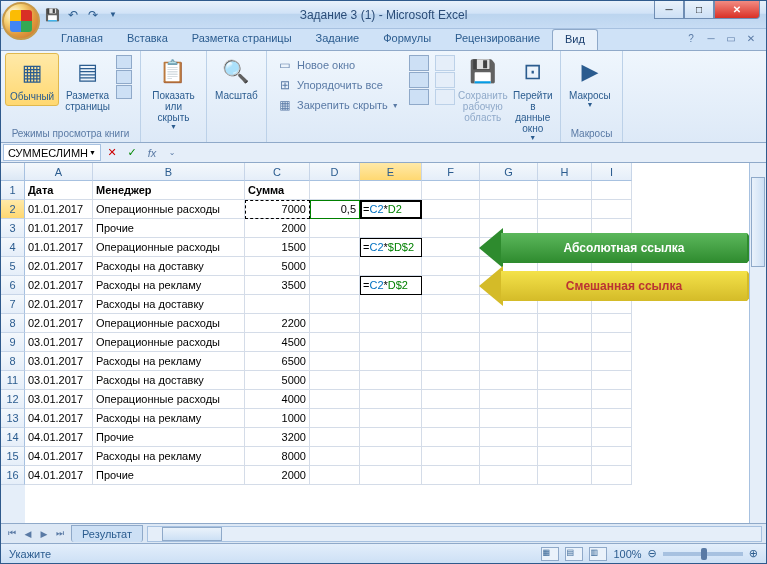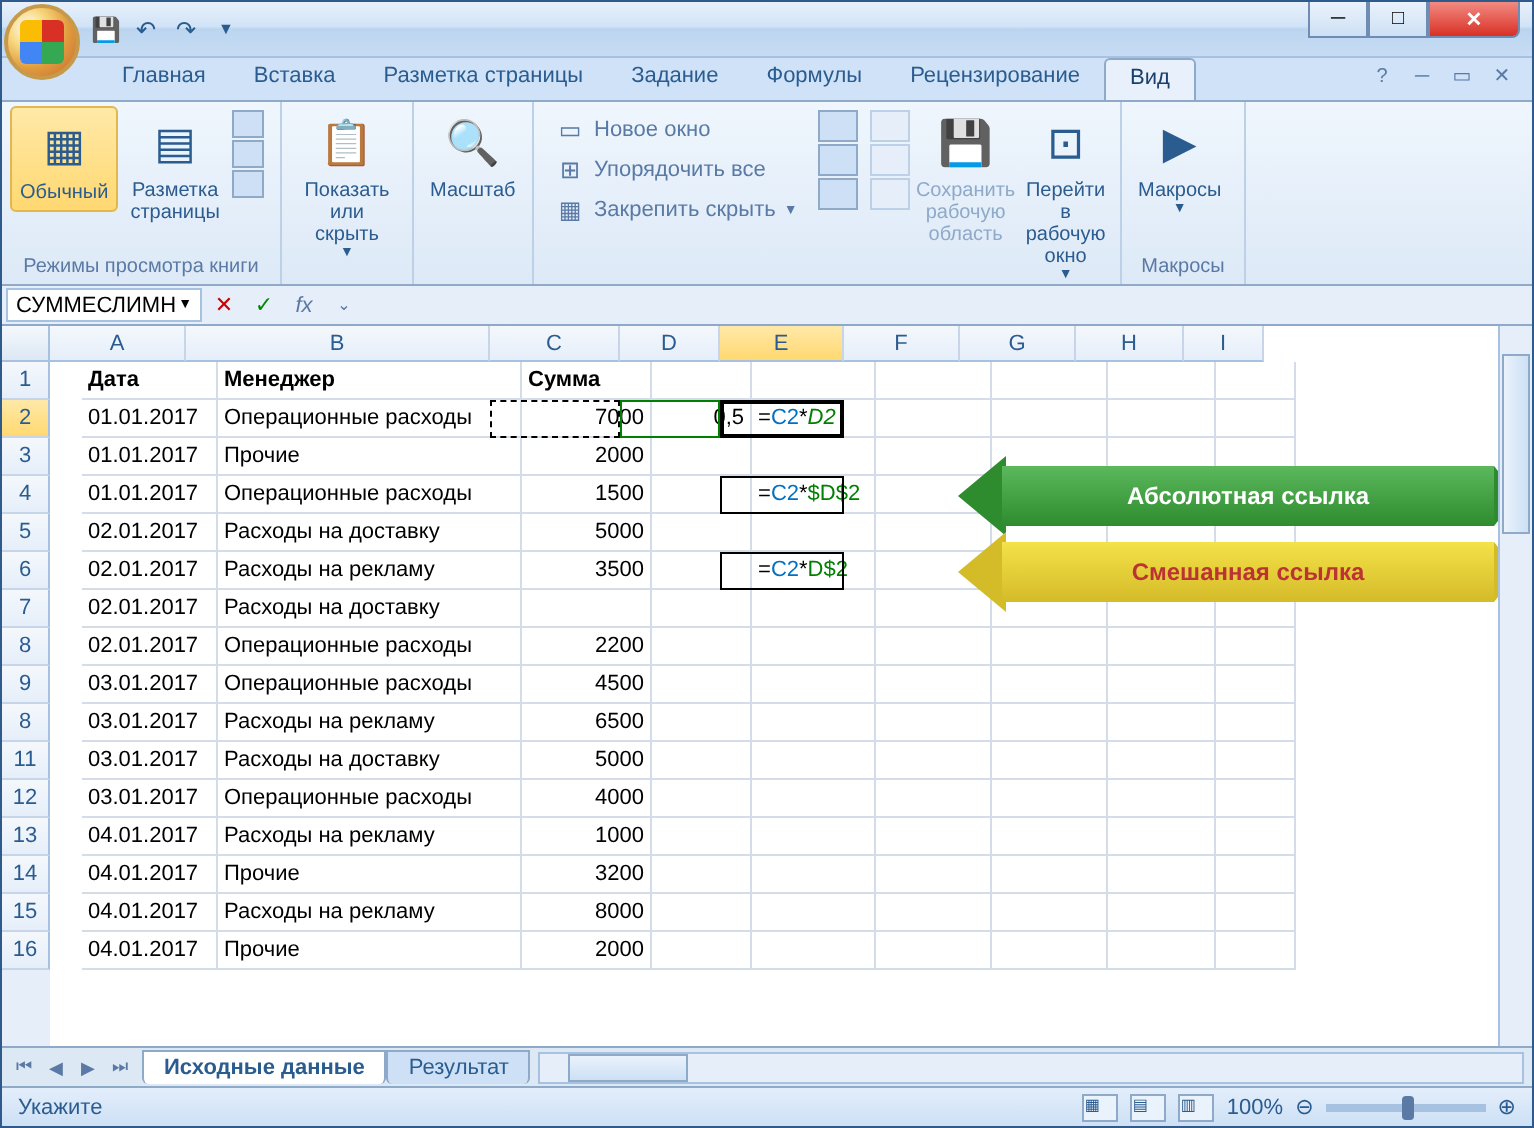--- a/index.html
+++ b/index.html
@@ -35,29 +35,29 @@
 .sheet-area { flex: 1; display: flex; background: #fff; overflow: hidden; }
 .rowhead-col { width: 24px; background: #e5eef9; }
 .corner { height: 18px; border-right: 1px solid #a7c1e0; border-bottom: 1px solid #a7c1e0; background: linear-gradient(#f4f8fc, #dce8f5); }
 .rowhead { height: 19px; border-bottom: 1px solid #c7d5e8; border-right: 1px solid #a7c1e0; font-size: 11px; color: #2b5c8f; display: flex; align-items: center; justify-content: center; background: linear-gradient(#f4f8fc, #e5eef9); }
 .rowhead.sel { background: linear-gradient(#ffe9a8, #ffd871); }
 .grid-wrap { flex: 1; position: relative; overflow: hidden; }
 .colheads { height: 18px; display: flex; }
 .colhead { border-right: 1px solid #c7d5e8; border-bottom: 1px solid #a7c1e0; font-size: 11px; color: #2b5c8f; display: flex; align-items: center; justify-content: center; background: linear-gradient(#f4f8fc, #e5eef9); }
 .colhead.sel { background: linear-gradient(#ffe9a8, #ffd871); }
 .grid-body { position: relative; }
-.row { height: 19px; display: flex; margin-left: 16px; }
+.row { height: 19px; display: flex; }
 .cell { border-right: 1px solid #d4dce8; border-bottom: 1px solid #d4dce8; font-size: 11px; padding: 0 3px; display: flex; align-items: center; overflow: hidden; white-space: nowrap; }
 .cell.bold { font-weight: bold; }
 .cell.right { justify-content: flex-end; }
 .sel-cell { position: absolute; border: 2px solid #000; pointer-events: none; }
 .marquee { position: absolute; border: 1px dashed #000; pointer-events: none; }
 .range-ref { position: absolute; pointer-events: none; }
 .ref-c2 { color: #0070c0; }
-.ref-d2 { color: #008000; font-style: italic; }
+.ref-d2 { color: #008000; }
 .ref-abs { color: #008000; }
 .arrow-label { position: absolute; height: 30px; display: flex; align-items: center; }
 .arrow-shape { position: relative; width: 280px; height: 30px; }
 .arrow-body { position: absolute; left: 22px; top: 0; right: 12px; height: 30px; display: flex; align-items: center; justify-content: center; font-size: 12px; font-weight: bold; color: #fff; }
 .arrow-head-l { position: absolute; left: 0; top: -5px; width: 0; height: 0; border-top: 20px solid transparent; border-bottom: 20px solid transparent; }
 .arrow-tail { position: absolute; right: 0; top: 0; width: 0; height: 0; border-top: 15px solid transparent; border-bottom: 15px solid transparent; }
 .sheet-tabs { height: 20px; background: #dde8f5; display: flex; align-items: center; border-top: 1px solid #8fa9c9; font-size: 11px; }
 .sheet-nav { display: flex; padding: 0 4px; gap: 2px; }
 .sheet-nav-btn { width: 14px; height: 14px; display: flex; align-items: center; justify-content: center; color: #5a7aa5; font-size: 9px; }
 .sheet-tab { padding: 2px 10px; background: #fff; border: 1px solid #8fa9c9; border-bottom: none; color: #2b5c8f; border-radius: 0 0 3px 3px; margin-top: -1px; }
@@ -81,20 +81,21 @@
       <div class="office-inner"></div>
     </div>
 
   <div class="titlebar">
     <div class="qat">
       <span class="icon">💾</span>
       <span class="icon">↶</span>
       <span class="icon">↷</span>
       <span class="icon" style="font-size:8px">▼</span>
     </div>
+    <div class="title">Задание 3 (1) - Microsoft Excel</div>
     <div class="win-btns">
       <div class="win-btn">─</div>
       <div class="win-btn">□</div>
       <div class="win-btn close">✕</div>
     </div>
   </div>
 
   <div class="tabs">
     <div class="tab">Главная</div>
     <div class="tab">Вставка</div>
@@ -177,21 +178,21 @@
           <span style="width:20px;height:16px;background:#e5eef9;border:1px solid #bcd1e8"></span>
         </div>
         <div class="big-btn" style="color:#8fa9c9">
           <span class="icn">💾</span>
           <span style="white-space:pre-line">Сохранить
 рабочую область</span>
         </div>
         <div class="big-btn">
           <span class="icn">⊡</span>
           <span style="white-space:pre-line">Перейти в
-рабочую окно</span>
+данные окно</span>
           <span style="font-size:7px">▼</span>
         </div>
       </div>
       <div class="ribbon-group-label">Окно</div>
     </div>
     <div class="ribbon-group" style="width:62px">
       <div class="ribbon-group-body">
         <div class="big-btn">
           <span class="icn">▶</span>
           <span>Макросы</span>
@@ -458,21 +459,20 @@
     </div>
   </div>
 
   <div class="sheet-tabs">
     <div class="sheet-nav">
       <span class="sheet-nav-btn">⏮</span>
       <span class="sheet-nav-btn">◀</span>
       <span class="sheet-nav-btn">▶</span>
       <span class="sheet-nav-btn">⏭</span>
     </div>
-    <div class="sheet-tab active">Исходные данные</div>
     <div class="sheet-tab inactive">Результат</div>
     <div class="hscroll">
       <div class="hscroll-thumb"></div>
     </div>
   </div>
 
   <div class="status-bar">
     <span>Укажите</span>
     <div class="status-right">
       <span class="view-btn">▦</span>

